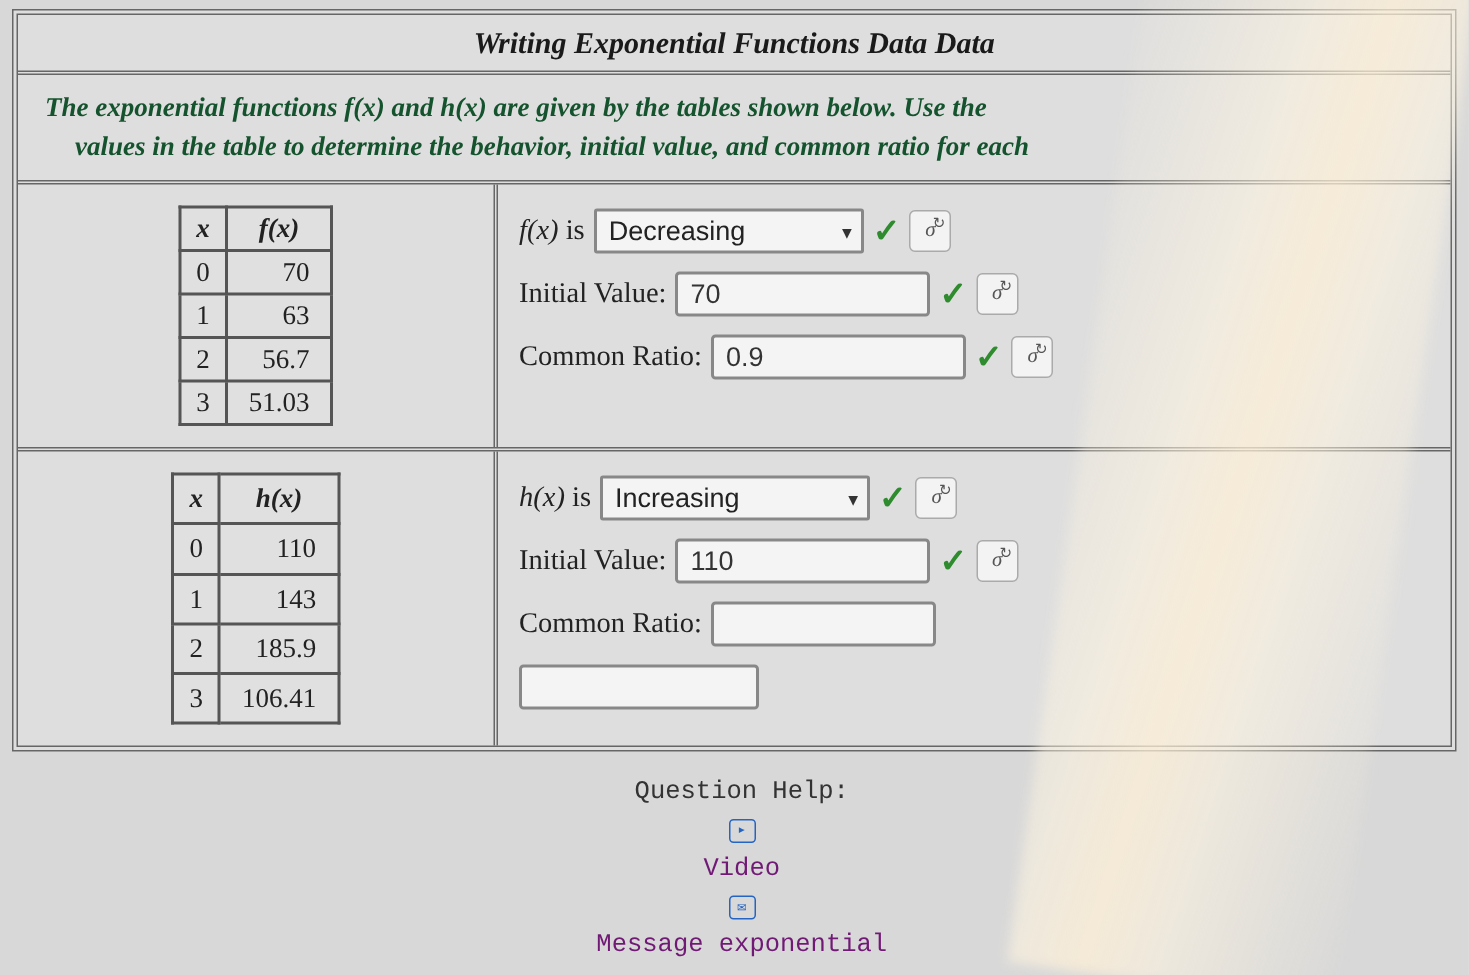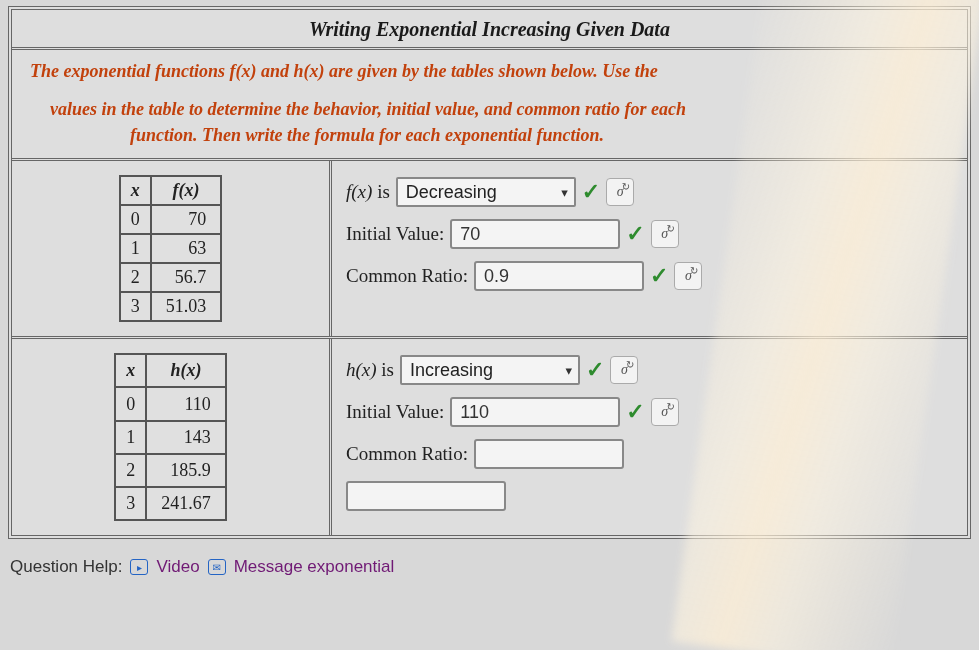--- a/index.html
+++ b/index.html
@@ -27,23 +27,23 @@
       color: #1a1a1a;
     }
     .instr-cell {
       border-bottom: 3px double #666;
       padding: 8px 18px 10px 18px;
       font-style: italic;
       font-weight: bold;
       font-size: 18px;
       line-height: 1.45;
       text-align: left;
-      color: #c2410c;
-    }
-    .instr-cell .s2 { padding-left: 20px; display: block; margin-top: 12px; }
+      color: #14532d;
+    }
+    .instr-cell .s2 { padding-left: 20px; display: block; }
     .instr-cell .s3 { padding-left: 100px; display: block; }
     .row {
       display: flex;
       border-bottom: 3px double #666;
     }
     .row:last-child { border-bottom: none; }
     .cell-left {
       width: 320px;
       border-right: 3px double #666;
       padding: 14px 0 14px 0;
@@ -135,26 +135,27 @@
     .retry-btn::after {
       content: "↻";
       position: absolute;
       font-size: 10px;
       top: 2px;
       right: 3px;
       font-style: normal;
     }
     .qhelp {
       margin: 18px 0 0 10px;
-      font-family: Liberation Sans, sans-serif;
+      font-family: Liberation Mono, monospace;
       font-size: 17px;
       color: #333;
       display: flex;
       align-items: center;
       gap: 8px;
+      flex-direction: column;
     }
     .qhelp .link { color: #701a75; cursor: pointer; }
     .qhelp .ico {
       display: inline-flex;
       border: 1.5px solid #2464c4;
       width: 18px; height: 16px;
       border-radius: 3px;
       align-items: center; justify-content: center;
       font-size: 10px;
       color: #2464c4;
@@ -173,25 +174,24 @@
         rgba(255,255,255,0) 100%);
       transform: rotate(8deg);
       pointer-events: none;
       filter: blur(4px);
     }
   </style>
 </head>
 <body>
 
 <div class="outer-box">
-  <div class="title-cell">Writing Exponential Increasing Given Data</div>
+  <div class="title-cell">Writing Exponential Functions Data Data</div>
   <div class="instr-cell">
     <span>The exponential functions f(x) and h(x) are given by the tables shown below. Use the</span>
     <span class="s2">values in the table to determine the behavior, initial value, and common ratio for each</span>
-    <span class="s3">function. Then write the formula for each exponential function.</span>
   </div>
 
   <div class="row">
     <div class="cell-left">
       <table class="data">
         <tbody>
             <tr>
           <th>x</th>
           <th>f(x)</th>
         </tr>
@@ -254,21 +254,21 @@
         <tr>
               <td>1</td>
               <td class="val">143</td>
             </tr>
         <tr>
               <td>2</td>
               <td class="val">185.9</td>
             </tr>
         <tr>
               <td>3</td>
-              <td class="val">241.67</td>
+              <td class="val">106.41</td>
             </tr>
       </tbody>
         </table>
     </div>
     <div class="cell-right">
       <div class="line">
         <span class="line-label"><span class="mathfn">h(x)</span><span> is </span></span>
         <span class="select-box">
           <span>Increasing</span>
           <span class="chevron">▾</span>

